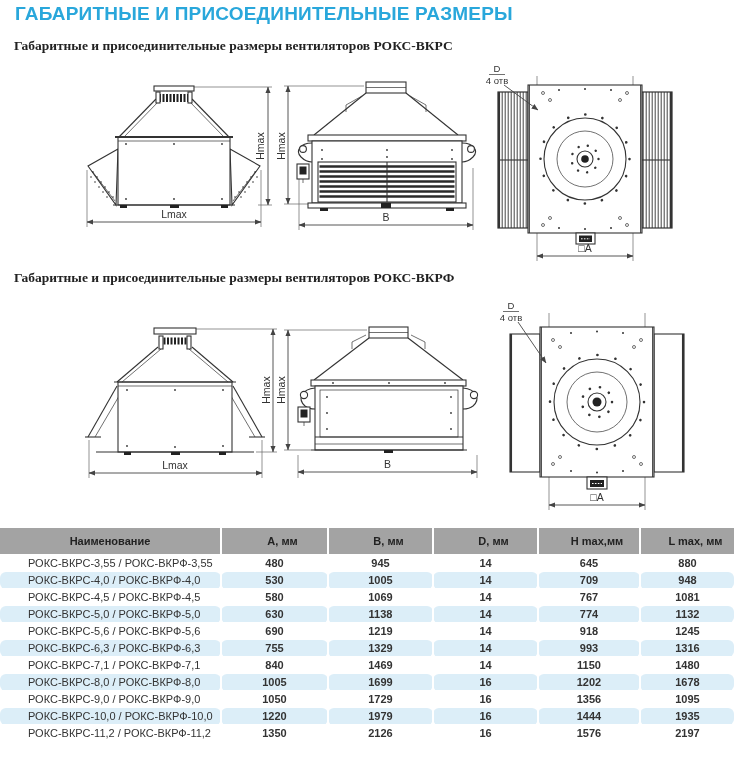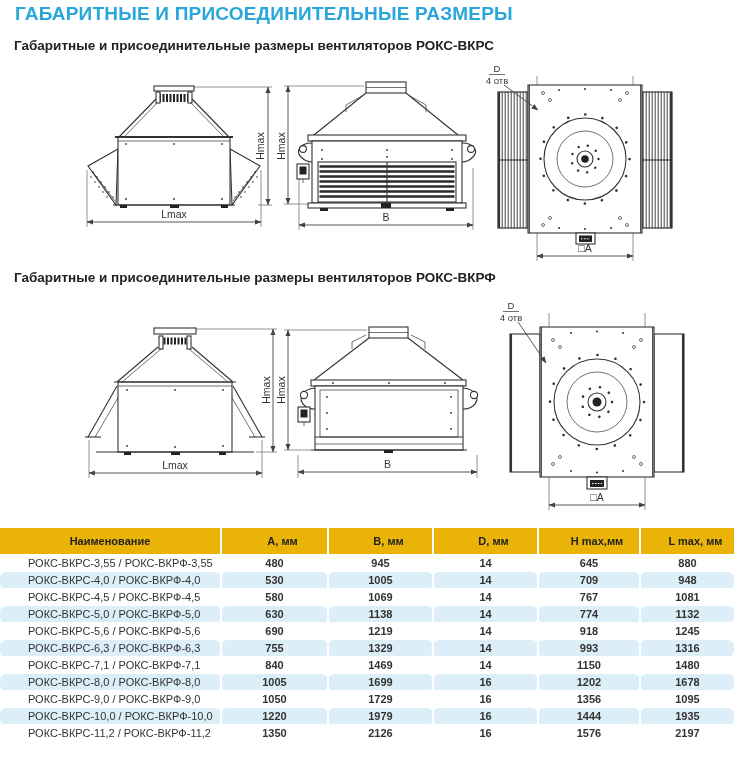--- a/index.html
+++ b/index.html
@@ -7,21 +7,21 @@
     position:relative; width:734px; height:758px; background:#ffffff;
     font-family:"Liberation Sans", sans-serif; overflow:hidden;
   }
   .page-title {
     position:absolute; left:15px; top:3px;
     font-size:19px; font-weight:bold; color:#29a7db; letter-spacing:.2px;
     white-space:nowrap;
   }
   .section-title {
     position:absolute; left:14px;
-    font-size:13.5px; font-weight:bold; color:#222; white-space:nowrap;
+    font-size:13.5px; font-weight:bold; color:#222; white-space:nowrap;font-family:Liberation Serif, serif;
   }
   #sub1 { top:38px; }
   #sub2 { top:270px;text-align:right; }
   svg.drawrow { position:absolute; left:0; display:block; }
   #row1 { top:60px; }
   #row2 { top:295px; }
 
   
   .s    { stroke:#333; fill:none; stroke-width:1.1; }
   .sf   { stroke:#333; fill:#fff;  stroke-width:1.1; }
@@ -34,21 +34,21 @@
   .lbl  { font-family:"Liberation Sans", sans-serif; font-size:10.5px; fill:#333; }
   .lblS { font-family:"Liberation Sans", sans-serif; font-size:9.5px;  fill:#333; }
 
   
   table.dims {
     position:absolute; top:528px; left:0; width:734px;
     border-collapse:collapse; table-layout:fixed;
     font-size:11px; color:#333;
   }
   table.dims thead th {
-    background:#eab308; height:26px; font-weight:bold; color:#222;
+    background:#a3a3a3; height:26px; font-weight:bold; color:#222;
     padding:0; font-size:11px;
   }
   table.dims thead th + th { border-left:2px solid #fff;padding-left:16px; }
   table.dims tbody td {
     height:16px; text-align:center; padding:0; line-height:16px;
     border-top:1px solid #fff; background:#fff;
   }
   table.dims tbody td + td { border-left:2px solid #fff;font-weight:bold; }
   table.dims tbody tr.alt td { background:#dceef8;border-radius:6px; }
   table.dims td.name-col { text-align:left; padding-left:28px; }

